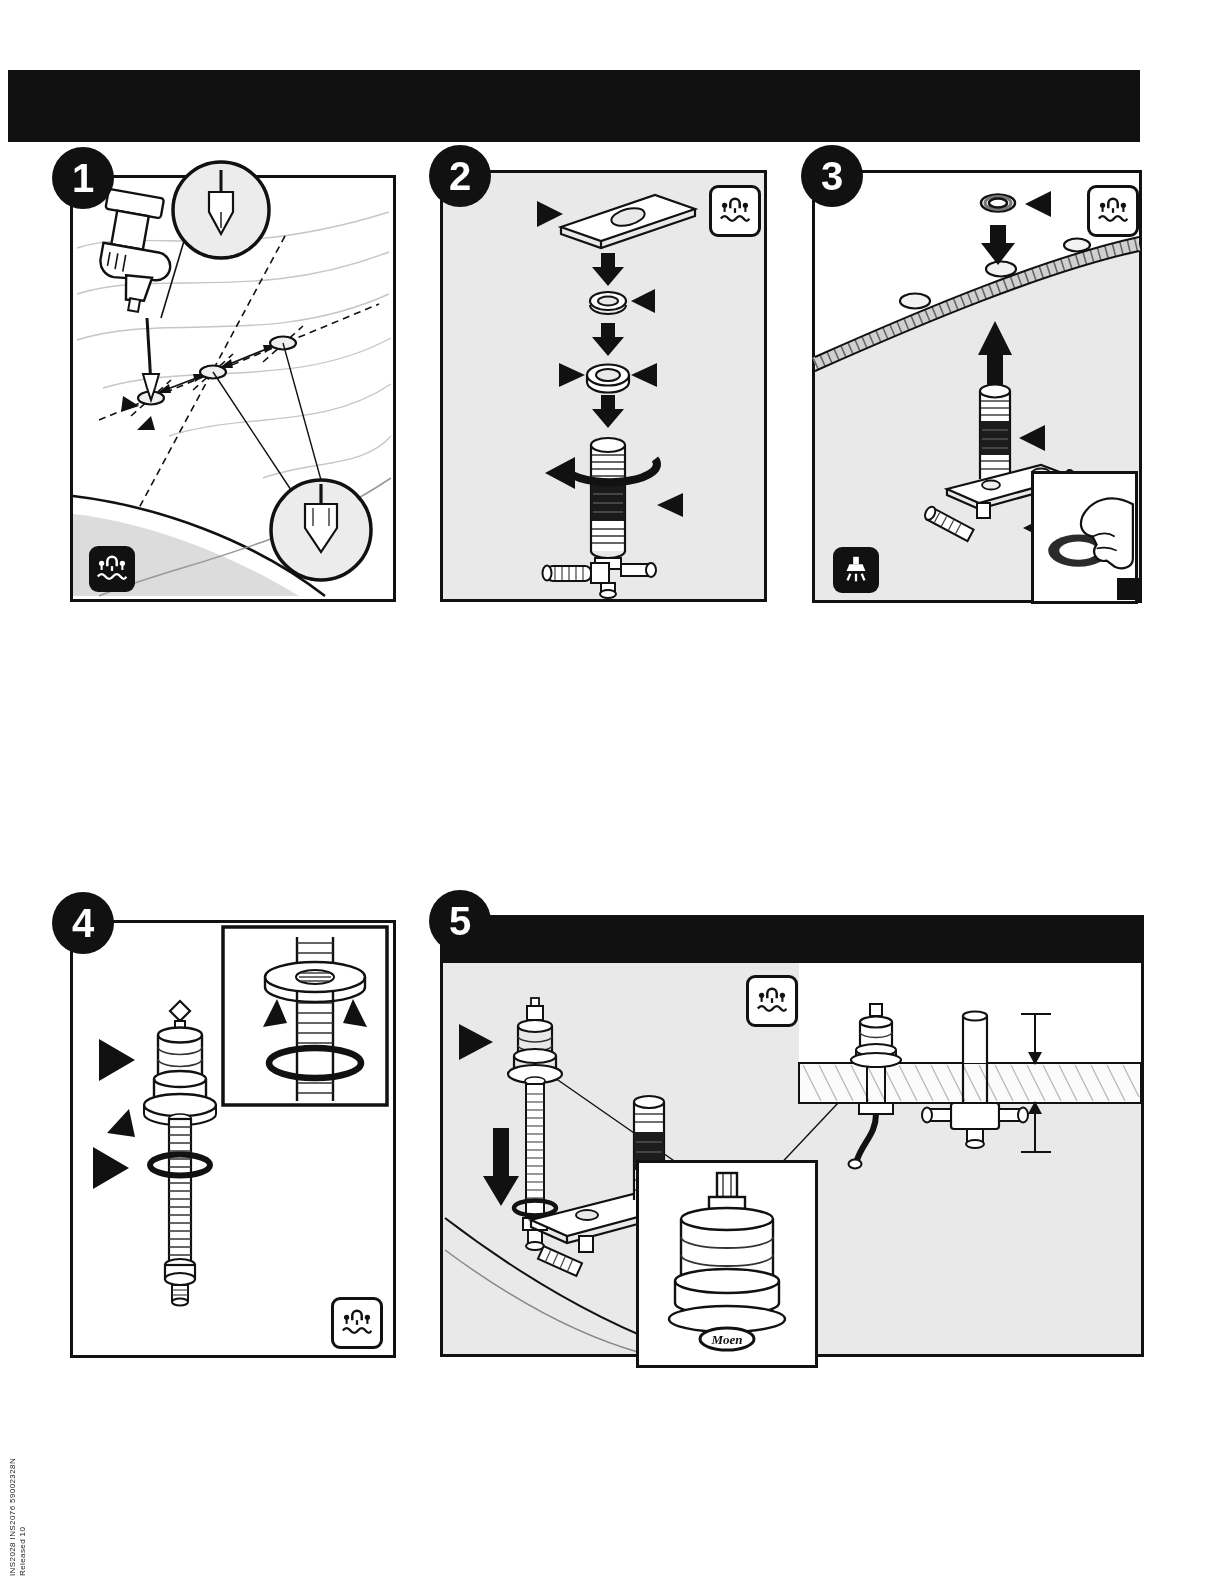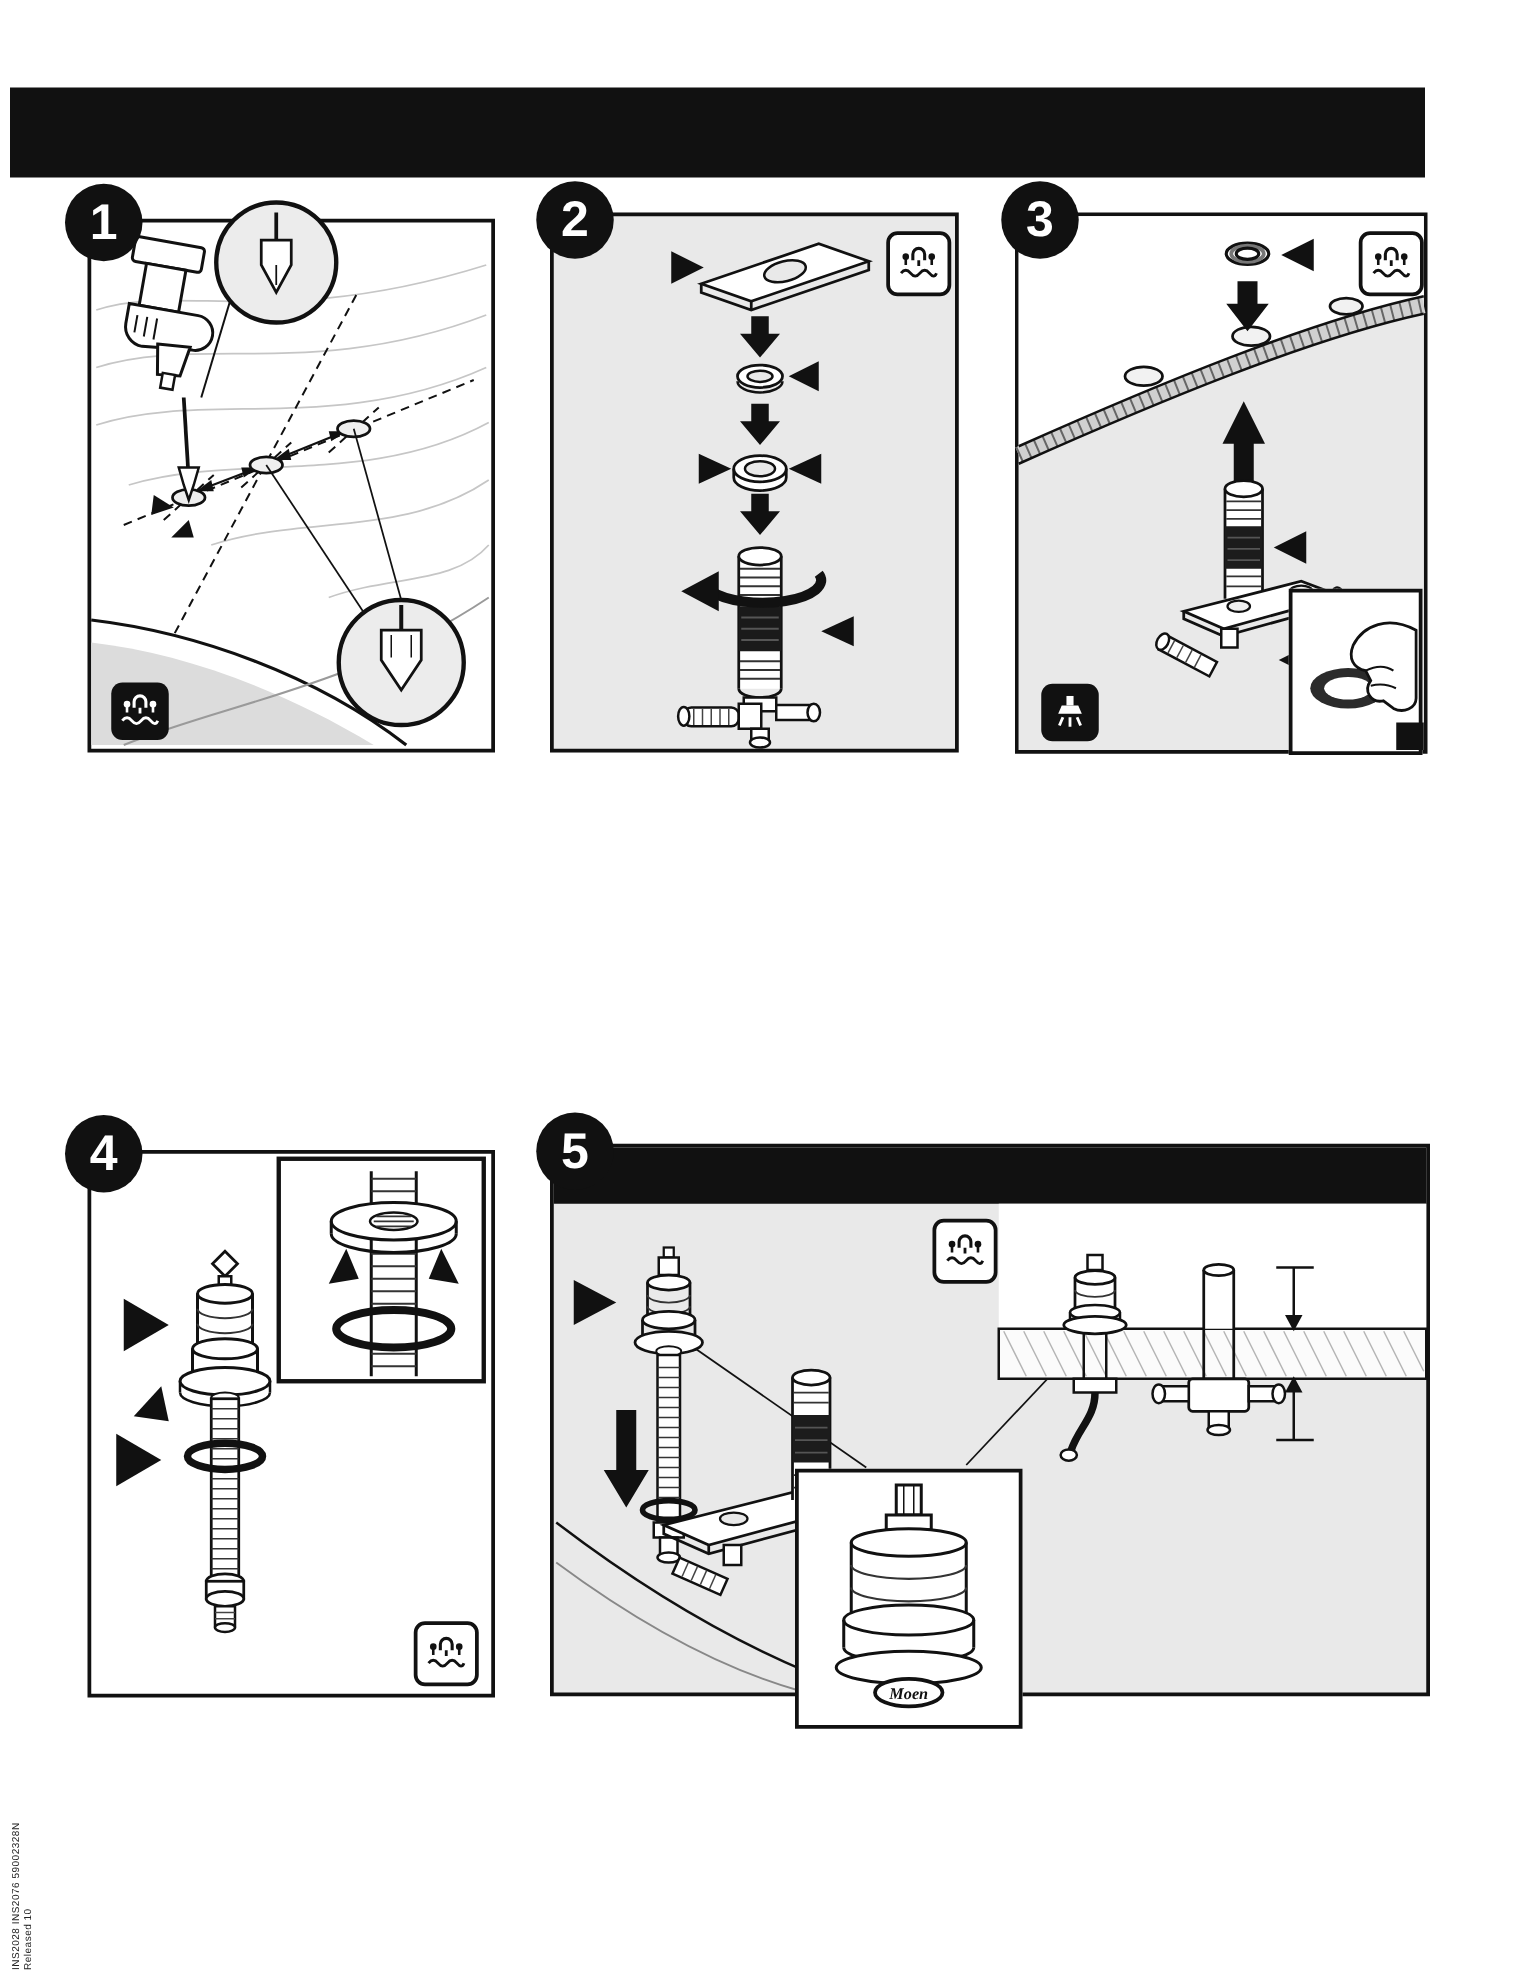--- a/index.html
+++ b/index.html
@@ -464,21 +464,21 @@
         <line x1="18" y1="15" x2="18" y2="20" stroke="#111" stroke-width="2.4"></line>
         <circle cx="7" cy="12" r="2.8" fill="#111"></circle>
         <line x1="7" y1="14" x2="7" y2="19" stroke="#111" stroke-width="2.2"></line>
         <circle cx="29" cy="12" r="2.8" fill="#111"></circle>
         <line x1="29" y1="14" x2="29" y2="19" stroke="#111" stroke-width="2.2"></line>
         <path d="M3,26 q4,-5 8,0 t8,0 t8,0 t6,0" fill="none" stroke="#111" stroke-width="2.4"></path>
       </svg>
     </div>
   </div>
 
-  <div class="inset" style="left:636px;top:1160px;width:176px;height:202px;margin-top:15px;">
+  <div class="inset" style="left:636px;top:1160px;width:176px;height:202px;">
     <svg viewBox="0 0 176 202">
       <rect x="78" y="10" width="20" height="24" fill="#fff" stroke="#111" stroke-width="2.4"></rect>
       <line x1="84" y1="10" x2="84" y2="34" stroke="#111" stroke-width="1.2"></line>
       <line x1="92" y1="10" x2="92" y2="34" stroke="#111" stroke-width="1.2"></line>
       <rect x="70" y="34" width="36" height="12" fill="#fff" stroke="#111" stroke-width="2.4"></rect>
       <ellipse cx="88" cy="56" rx="46" ry="11" fill="#fff" stroke="#111" stroke-width="2.4"></ellipse>
       <line x1="42" y1="56" x2="42" y2="118" stroke="#111" stroke-width="2.4"></line>
       <line x1="134" y1="56" x2="134" y2="118" stroke="#111" stroke-width="2.4"></line>
       <path d="M42,74 a46,11 0 0 0 92,0" fill="none" stroke="#333" stroke-width="1.8"></path>
       <path d="M42,92 a46,11 0 0 0 92,0" fill="none" stroke="#333" stroke-width="1.8"></path>

